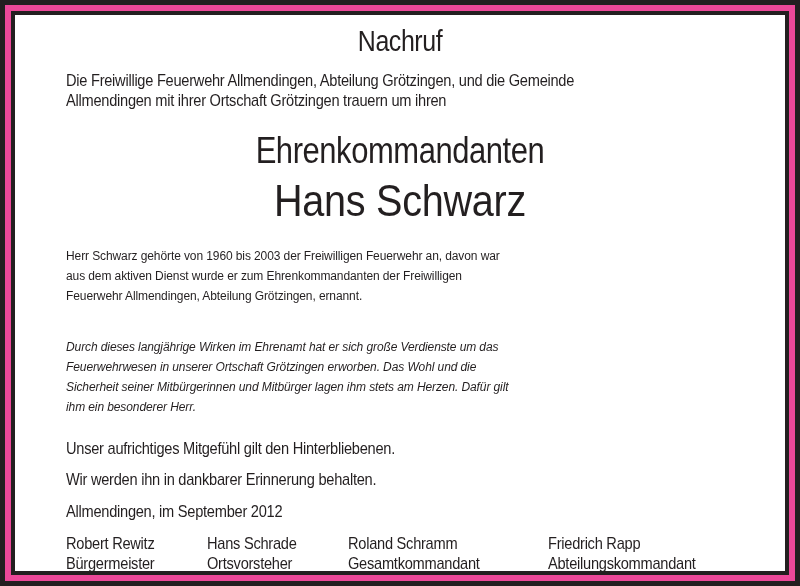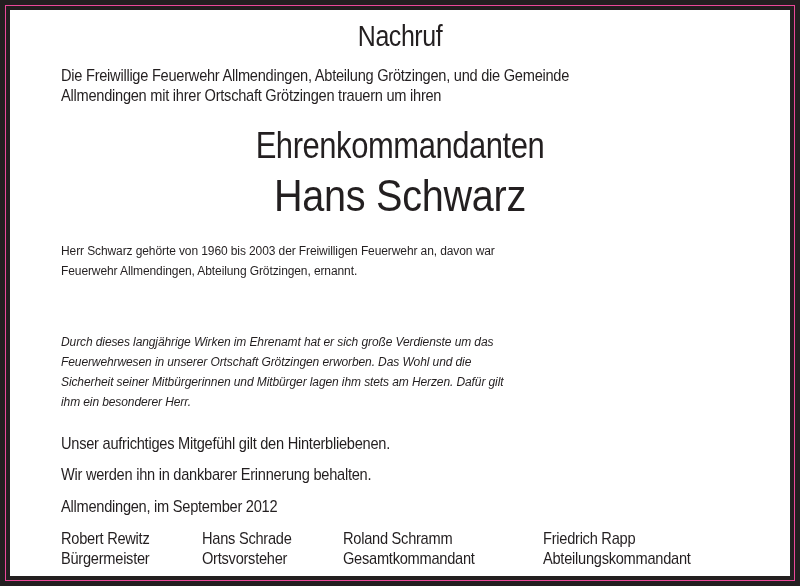--- a/index.html
+++ b/index.html
@@ -14,21 +14,21 @@
       overflow: hidden;
       font-family: "Liberation Sans", "DejaVu Sans", sans-serif;
       color: #231f20;
     }
     .frame-outer {
       position: absolute;
       left: 5px; top: 5px;
       width: 790px; height: 576px;
       background: #231f20;
       box-sizing: border-box;
-      border: 1px solid #ec4899;
+      border: 6px solid #ec4899;
     }
     .frame-inner {
       position: absolute;
       left: 2px; top: 2px; right: 2px; bottom: 2px;
       background: #231f20;
     }
     .paper {
       position: absolute;
       left: 2px; top: 2px; right: 2px; bottom: 2px;
       background: #ffffff;
@@ -125,20 +125,21 @@
           <div>Die Freiwillige Feuerwehr Allmendingen, Abteilung Grötzingen, und die Gemeinde</div>
           <div>Allmendingen mit ihrer Ortschaft Grötzingen trauern um ihren</div>
         </div>
 
         <div class="subtitle">Ehrenkommandanten</div>
 
         <div class="name">Hans Schwarz</div>
 
         <div class="para para1">
           <div>Herr Schwarz gehörte von 1960 bis 2003 der Freiwilligen Feuerwehr an, davon war</div>
+          <div>aus dem aktiven Dienst wurde er zum Ehrenkommandanten der Freiwilligen</div>
           <div>Feuerwehr Allmendingen, Abteilung Grötzingen, ernannt.</div>
         </div>
 
         <div class="para para2">
           <div>Durch dieses langjährige Wirken im Ehrenamt hat er sich große Verdienste um das</div>
           <div>Feuerwehrwesen in unserer Ortschaft Grötzingen erworben. Das Wohl und die</div>
           <div>Sicherheit seiner Mitbürgerinnen und Mitbürger lagen ihm stets am Herzen. Dafür gilt</div>
           <div>ihm ein besonderer Herr.</div>
         </div>
 

